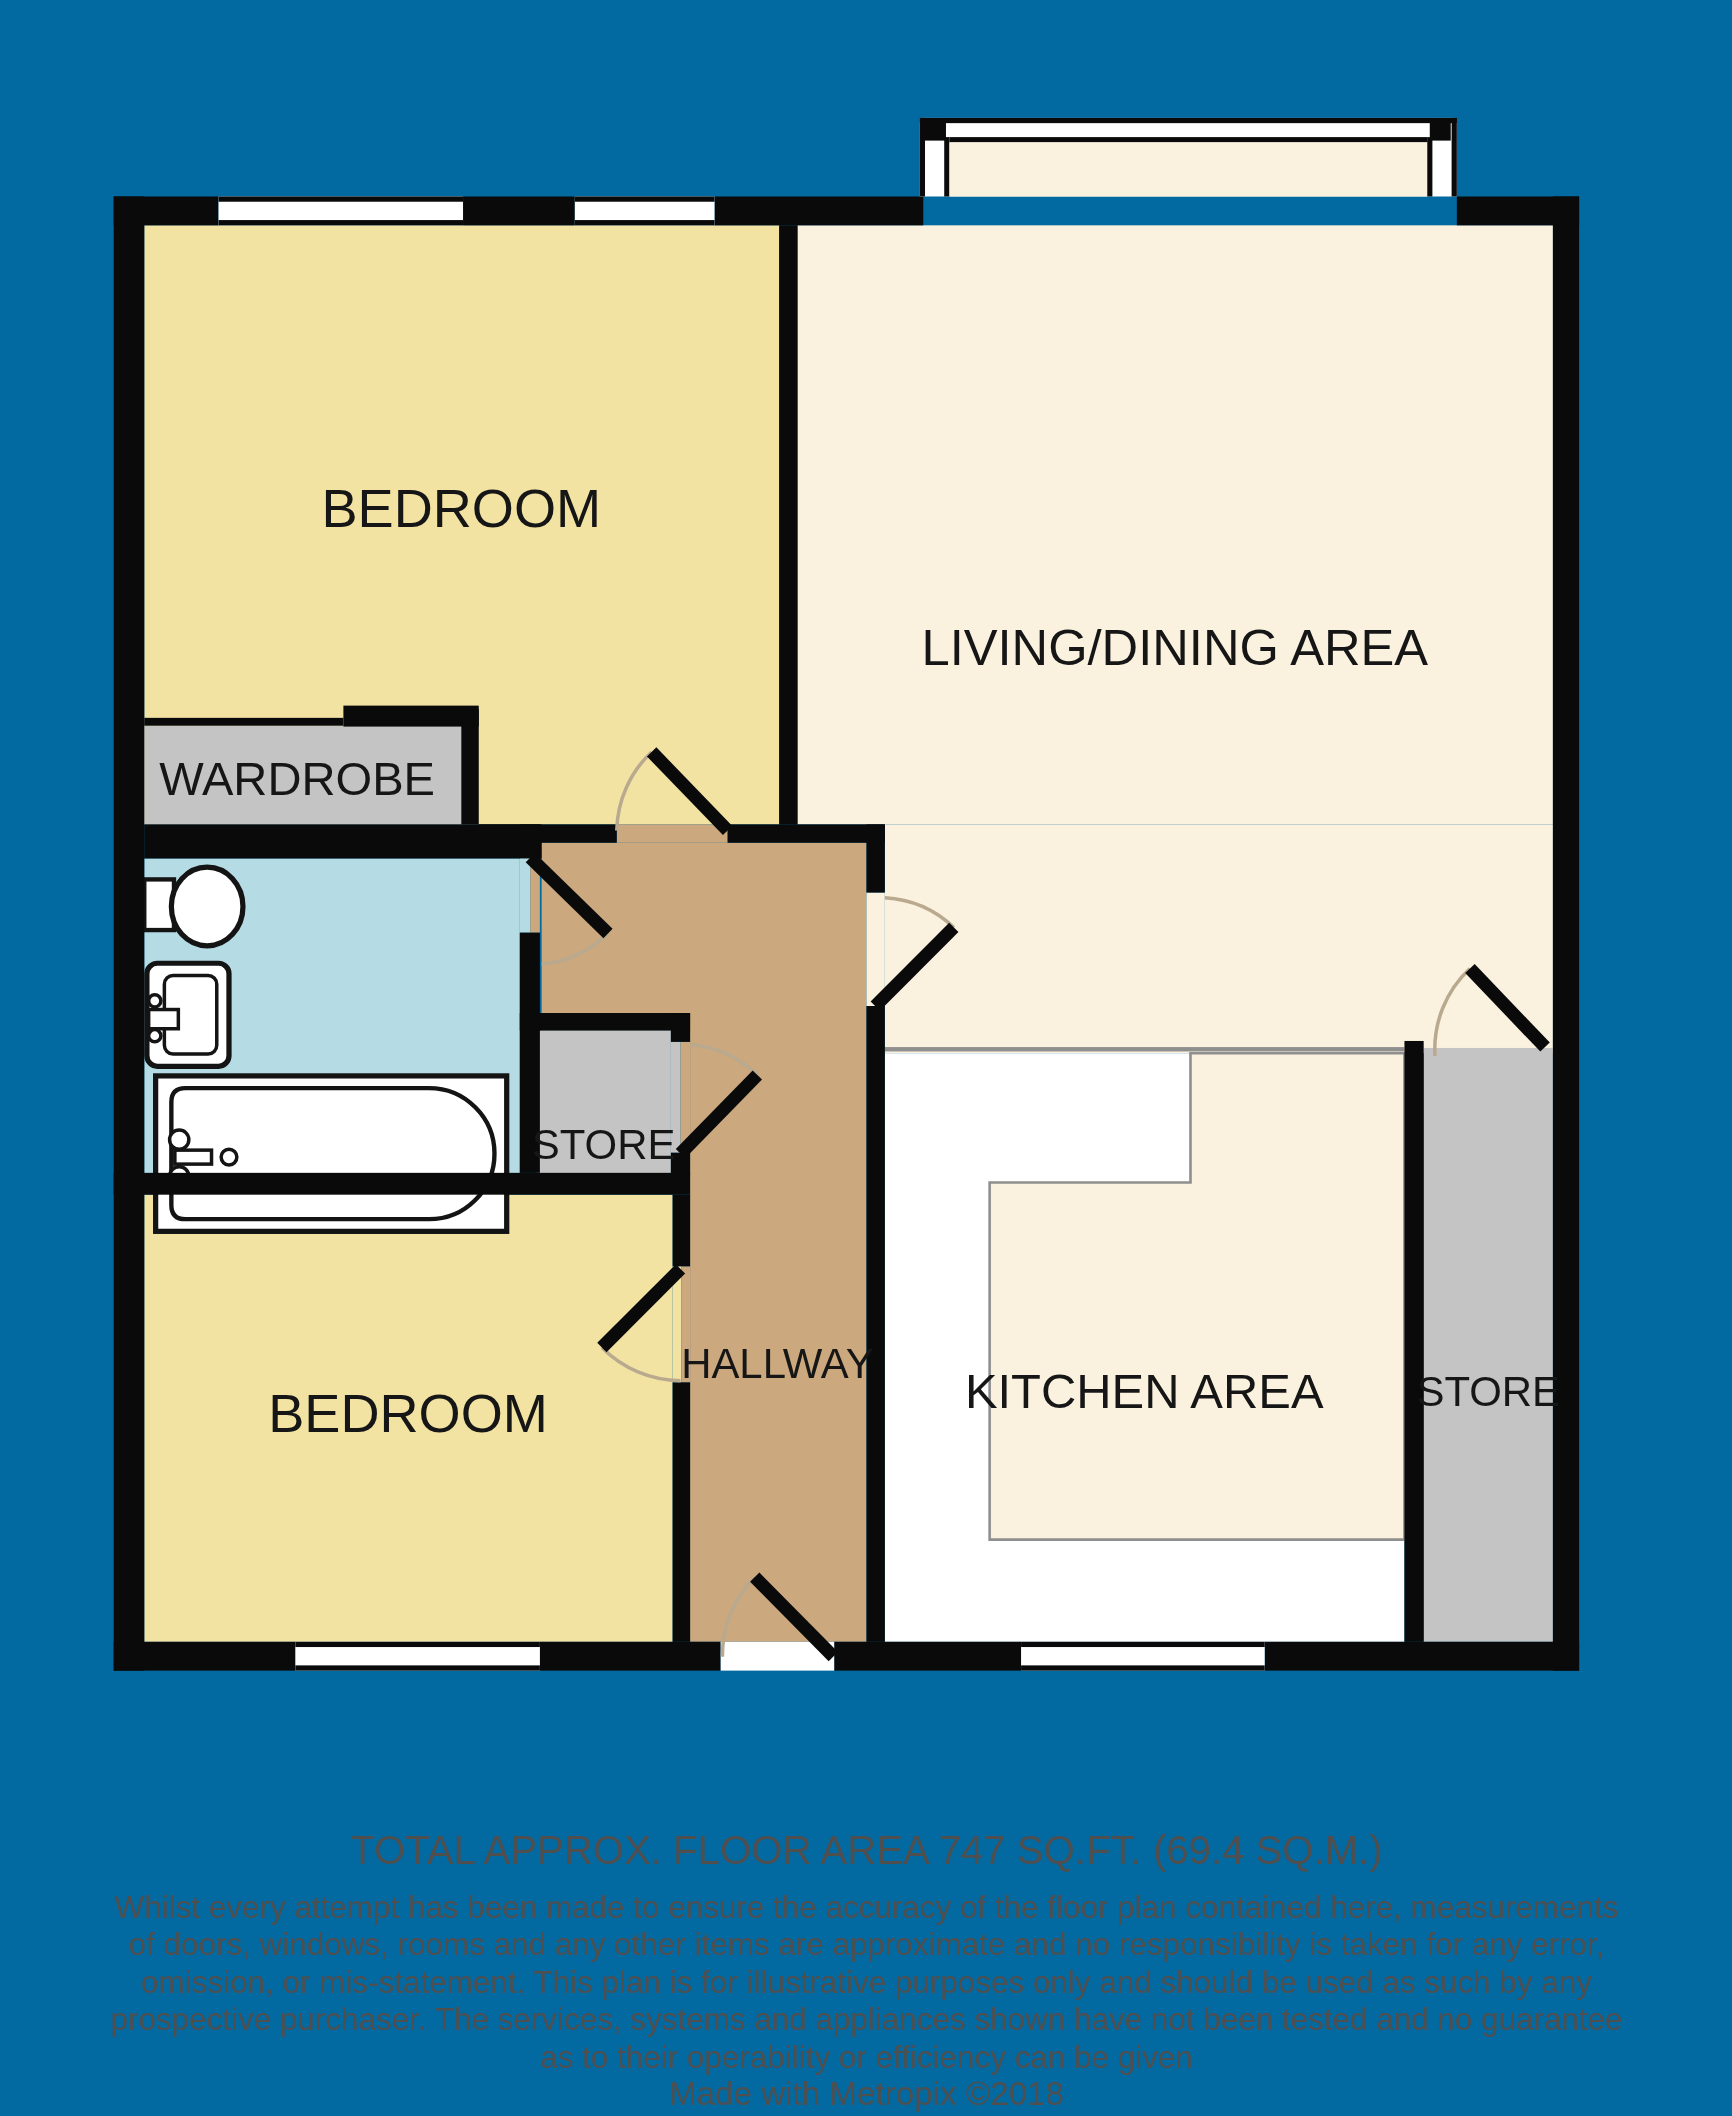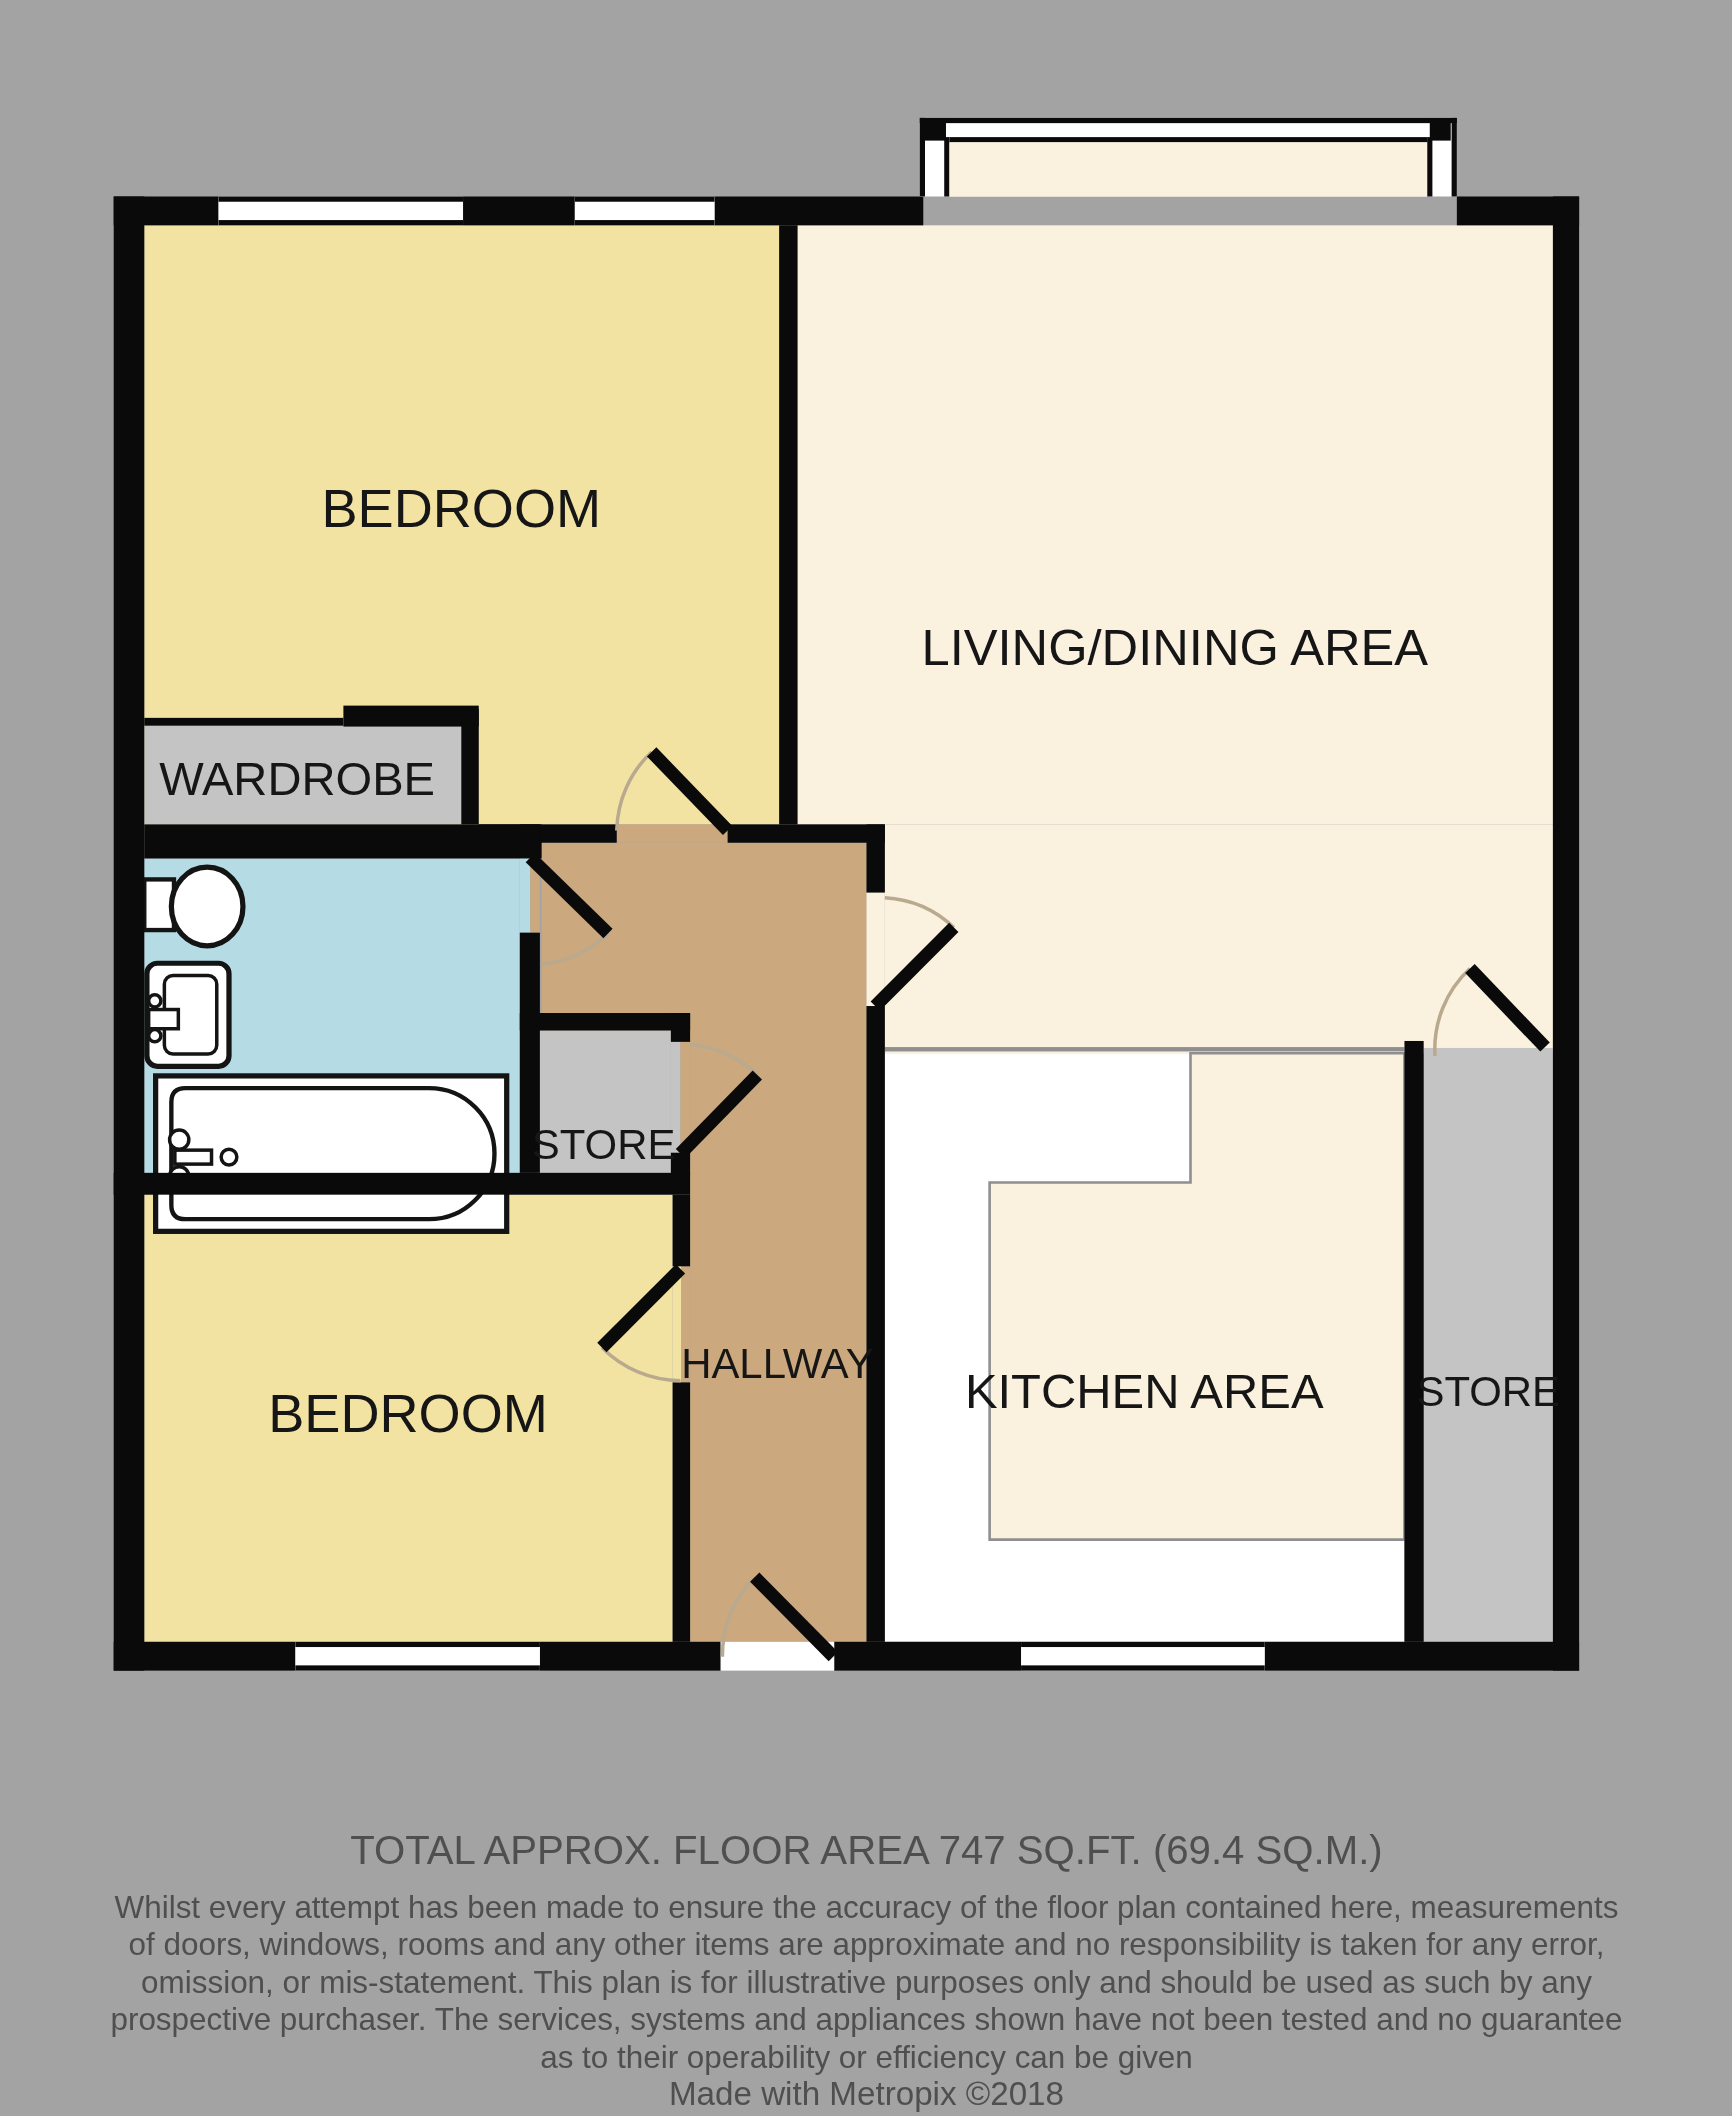--- a/index.html
+++ b/index.html
@@ -1,16 +1,16 @@
 <!DOCTYPE html>
 <html style="--c-wall: #0a0a0a; --c-bedroom: #F2E3A3; --c-living_kitchen: #FAF1DE; --c-hallway: #CBA87E; --c-bathroom: #B5DBE4; --c-store: #C4C4C4; --c-counter: #FFFFFF; --c-counter_outline: #8F8F8F; --c-door_arc: #B9A98E; --c-footer_text: #4F4F4F;font-size:14px"><head>
 <meta charset="utf-8">
 <style>
   html,body{margin:0;padding:0;background:#fff;}
-  #stage{position:relative;width:1733px;height:2116px;background:#a3a3a3;overflow:hidden;}
+  #stage{position:relative;width:1733px;height:2116px;background:#0369a1;overflow:hidden;}
   svg{position:absolute;left:0;top:0;}
   .wall{fill:var(--c-wall);}
   .room-bedroom{fill:var(--c-bedroom);}
   .room-living{fill:var(--c-living_kitchen);}
   .room-hallway{fill:var(--c-hallway);}
   .room-bathroom{fill:var(--c-bathroom);}
   .room-store{fill:var(--c-store);}
   .room-counter{fill:var(--c-counter);}
   .kitchen-floor{fill:var(--c-living_kitchen);stroke:var(--c-counter_outline);stroke-width:3;}
   .boundary{fill:var(--c-counter_outline);}

